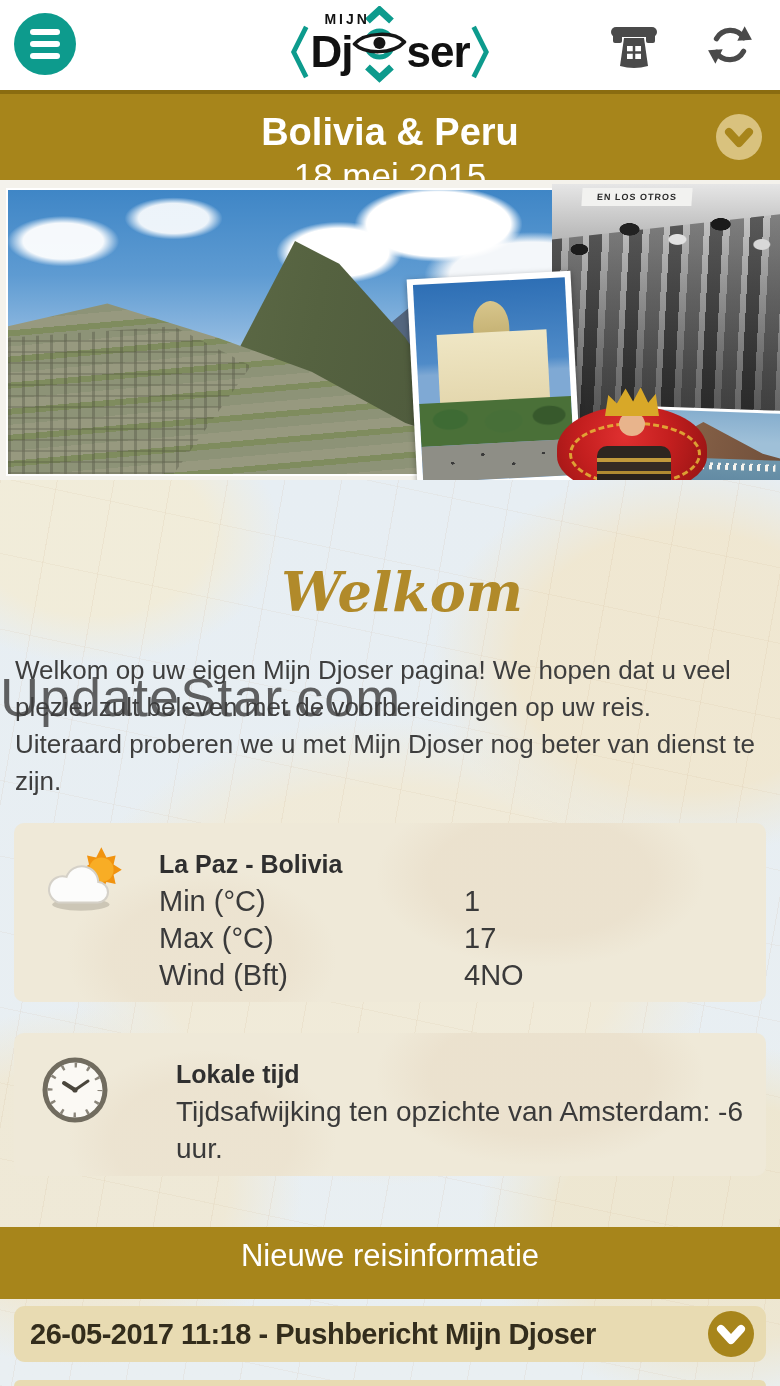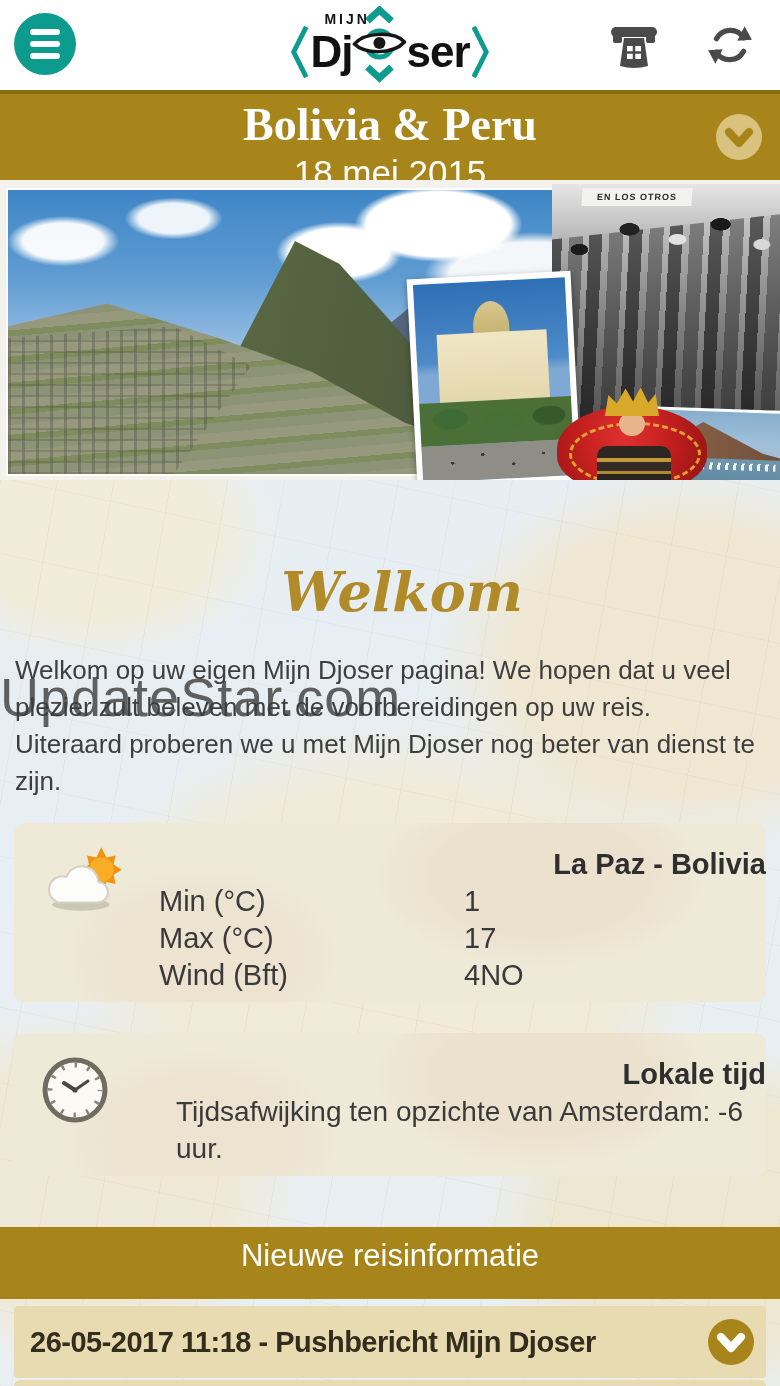--- a/index.html
+++ b/index.html
@@ -21,21 +21,21 @@
   .logo .word{font-size:44px;font-weight:bold;color:#111;line-height:1;
               letter-spacing:-1px;padding-top:14px;}
   .logo svg{display:block;}
   .top-icons{position:absolute;right:0;top:0;height:90px;display:flex;align-items:center;gap:46px;
              padding-right:26px;}
   .icon-btn{cursor:pointer;display:block;}
 
   
   .trip-banner{position:relative;height:86px;background:#A7851B;border-top:4px solid #8A6C10;
                color:#fff;text-align:center;}
-  .trip-banner .t{font-size:46px;font-weight:bold;padding-top:4px;letter-spacing:0;font-family:Liberation Serif, serif;}
+  .trip-banner .t{font-size:38px;font-weight:bold;padding-top:17px;letter-spacing:0;}
   .trip-banner .d{font-size:35px;margin-top:2px;}
   .round-btn{position:absolute;right:18px;top:20px;width:46px;height:46px;border-radius:50%;
              background:#D9C27E;display:flex;align-items:center;justify-content:center;cursor:pointer;}
   .round-btn svg{display:block;}
 
   
   .collage{position:relative;height:300px;background:#F4F2EC;overflow:hidden;}
   .ph{position:absolute;overflow:hidden;}
   .machu{left:6px;top:8px;width:552px;height:284px;background:#fff;padding:2px;}
   .machu .inner{position:relative;width:100%;height:100%;overflow:hidden;
@@ -131,28 +131,28 @@
     color:#3C3C3C;opacity:.80;letter-spacing:1px;pointer-events:none;}
 
   .card{position:absolute;left:14px;width:752px;border-radius:10px;background:#EFE9D8;
     background-image:radial-gradient(220px 120px at 70% 30%, rgba(200,160,120,.10) 0 50%, rgba(0,0,0,0) 75%),
                      radial-gradient(180px 120px at 25% 75%, rgba(200,160,120,.08) 0 50%, rgba(0,0,0,0) 75%);
     display:flex;}
   .weather-card{top:343px;height:179px;}
   .time-card{top:553px;height:143px;gap:40px;}
   .icon-col{width:145px;display:flex;justify-content:center;}
   .card-body{flex:1;padding-top:23px;}
-  .card-title{font-size:29px;font-weight:bold;color:#2F2F2F;line-height:37px;text-align:right;}
+  .card-title{font-size:25px;font-weight:bold;color:#2F2F2F;line-height:37px;}
   .wrow{display:flex;font-size:29px;color:#3A3A3A;line-height:37px;}
   .wrow .lbl{width:305px;}
   .time-text{font-size:28px;color:#3A3A3A;line-height:37px;width:590px;}
 
   .news-banner{position:absolute;top:747px;left:0;width:100%;height:72px;background:#A7851B;
     color:#fff;font-size:31px;font-weight:normal;text-align:center;line-height:58px;}
-  .push-row{position:absolute;top:826px;left:14px;width:752px;height:72px;border-radius:4px;
+  .push-row{position:absolute;top:826px;left:14px;width:752px;height:56px;border-radius:11px;
     background:#E8DBB2;display:flex;align-items:center;cursor:pointer;}
   .push-row .pt{font-size:29px;font-weight:bold;color:#332D1C;padding-left:16px;letter-spacing:-0.5px;}
   .push-chevron{margin-left:auto;margin-right:12px;width:46px;height:46px;border-radius:50%;
     background:#A7851B;display:flex;align-items:center;justify-content:center;cursor:pointer;flex:0 0 auto;}
   .next-row-sliver{position:absolute;top:900px;left:14px;width:752px;height:6px;
     border-radius:8px 8px 0 0;background:#E8DBB2;}
 </style>
 </head>
 <body>
 

